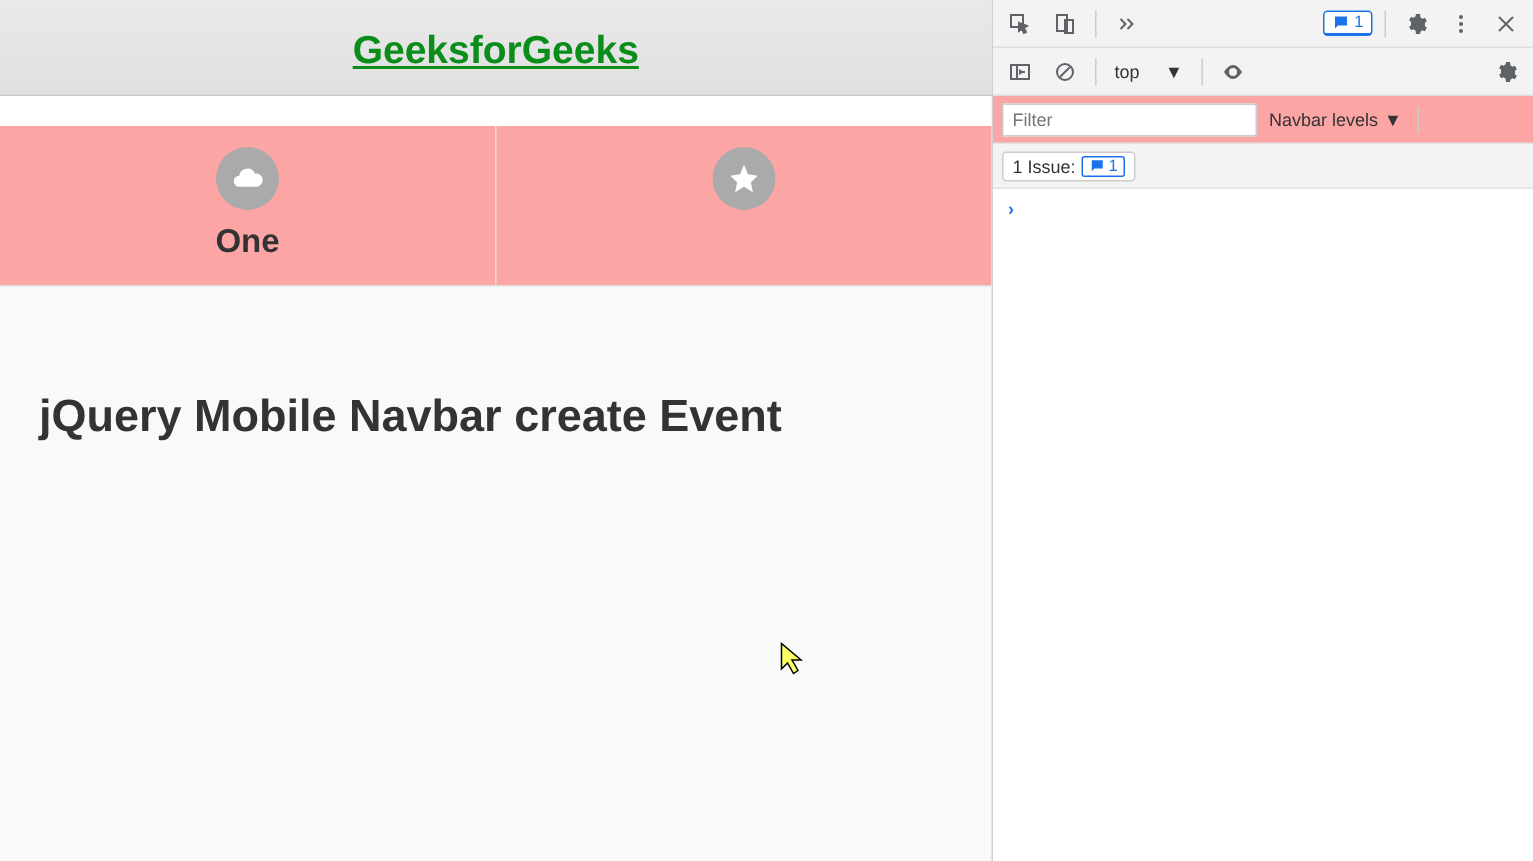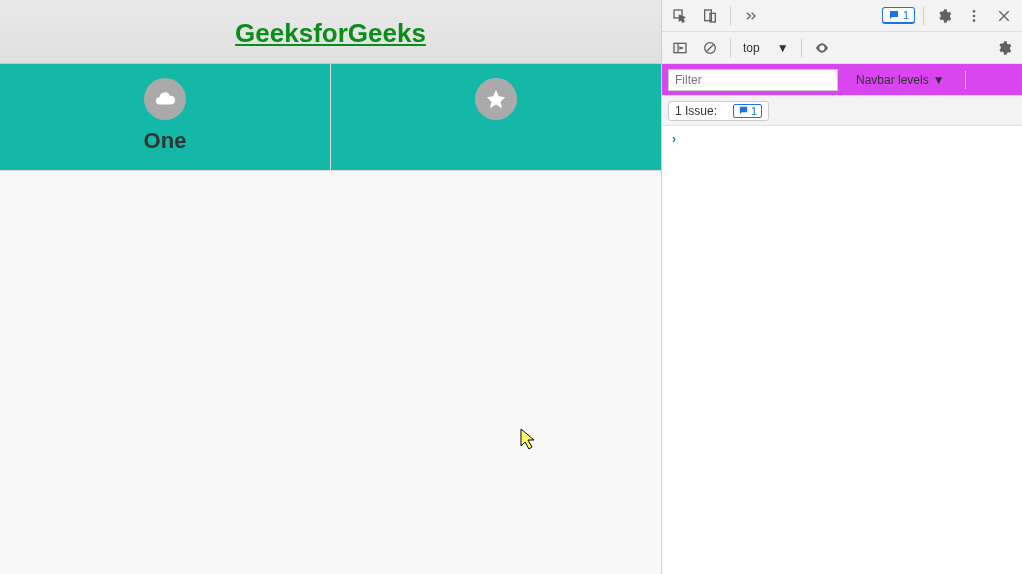--- a/index.html
+++ b/index.html
@@ -4,45 +4,45 @@
 <style>
   * { box-sizing: border-box; margin: 0; padding: 0; }
   html, body { width: 1022px; height: 574px; font-family: Arial, Helvetica, sans-serif; overflow: hidden; }
   body { display: flex; }
 
   
   .page { width: 662px; height: 100%; background: #f9f9f9; position: relative; border-right: 1px solid #d0d0d0; }
   .header-bar { background: linear-gradient(#e9e9e9,#e0e0e0); border-bottom: 1px solid #c8c8c8; text-align: center; padding: 18px 0 14px; }
   .header-title { color: #0b8d1a; font-weight: 700; font-size: 26px; text-decoration: underline; }
   .navbar { display: flex; border-bottom: 1px solid #ddd; background: #fff; }
-  .nav-item { flex: 1; text-align: center; padding: 14px 0 16px; border-right: 1px solid #ddd; background: #14b8a6; cursor: pointer; }
+  .nav-item { flex: 1; text-align: center; padding: 14px 0 16px; border-right: 1px solid #ddd; background: #fca5a5; cursor: pointer; margin-top: 20px; }
   .nav-item:last-child { border-right: none; }
   .nav-icon { width: 42px; height: 42px; border-radius: 50%; background: #aaa; display: inline-flex; align-items: center; justify-content: center; margin-bottom: 8px; }
   .nav-icon svg { fill: #fff; width: 22px; height: 22px; }
   .nav-label { font-size: 22px; font-weight: 700; color: #333; }
   .content { padding: 70px 26px; }
   .content-heading { font-size: 30px; font-weight: 700; color: #333; }
 
   .cursor { position: absolute; top: 428px; left: 520px; pointer-events: none; }
 
   
   .devtools { flex: 1; height: 100%; background: #fff; color: #333; display: flex; flex-direction: column; font-size: 12px; }
   .dt-row { display: flex; align-items: center; border-bottom: 1px solid #ddd; background: #f3f3f3; padding: 4px 6px; gap: 6px; height: 32px; }
   .dt-icon-btn { width: 24px; height: 24px; display: inline-flex; align-items: center; justify-content: center; color: #5f6368; border-radius: 2px; cursor: pointer; }
   .dt-icon-btn svg { width: 16px; height: 16px; }
   .dt-sep { width: 1px; height: 18px; background: #ccc; margin: 0 2px; }
   .dt-spacer { flex: 1; }
   .msg-badge { display: inline-flex; align-items: center; gap: 3px; background: #fff; border: 1px solid #1a73e8; color: #1a73e8; border-radius: 3px; padding: 1px 5px; font-size: 11px; cursor: pointer; }
   .msg-badge.active { border-bottom: 2px solid #1a73e8; }
   .dt-select { display: inline-flex; align-items: center; gap: 17px; padding: 0 4px; cursor: pointer; color: #333; }
-  .dt-filter-row { display: flex; align-items: center; padding: 4px 6px; gap: 18px; border-bottom: 1px solid #e3e3e3; background: #d946ef; height: 32px;}
+  .dt-filter-row { display: flex; align-items: center; padding: 4px 6px; gap: 8px; border-bottom: 1px solid #e3e3e3; background: #fca5a5; height: 32px;}
   .dt-filter-input { flex: 0 0 170px; height: 22px; border: 1px solid #ccc; background: #fff; padding: 0 6px; font-size: 12px; color: #555; }
   .levels { display: inline-flex; align-items: center; gap: 4px; color: #333; cursor: pointer; }
   .issues-row { display:flex; align-items:center; padding:4px 6px; gap:6px; border-bottom:1px solid #e3e3e3; background:#f3f3f3; height: 30px;}
-  .issue-pill { display:inline-flex; align-items:center; gap:16px; background:#fff; border:1px solid #ccc; border-radius:3px; padding:2px 6px; }
+  .issue-pill { display:inline-flex; align-items:center; gap:4px; background:#fff; border:1px solid #ccc; border-radius:3px; padding:2px 6px; }
   .issue-pill .count-badge { display:inline-flex; align-items:center; gap:2px; background:#fff; color:#1a73e8; border:1px solid #1a73e8; border-radius:2px; padding:0 4px; font-size:11px; }
   .console-body { flex:1; background:#fff; padding:6px 10px; }
   .prompt-caret { color:#1a73e8; font-weight:700; cursor:text; }
 </style>
 </head>
 <body>
 
 <div class="page">
   <div class="header-bar">
     <div class="header-title">GeeksforGeeks</div>
@@ -56,20 +56,23 @@
       </div>
       <div class="nav-label">One</div>
     </div>
     <div class="nav-item">
       <div class="nav-icon">
         <svg viewBox="0 0 24 24">
             <path d="M12 2l2.9 6.9L22 10l-5 4.9 1.5 7.1L12 18l-6.5 4L7 14.9 2 10l7.1-1.1z"></path>
           </svg>
       </div>
     </div>
+  </div>
+  <div class="content">
+    <h2 class="content-heading">jQuery Mobile Navbar create Event</h2>
   </div>
 
   <svg class="cursor" width="18" height="22">
     <path d="M1 1 L1 18 L5 14 L9 21 L12 19 L8 12 L14 12 Z" fill="#ffff66" stroke="#000" stroke-width="1"></path>
   </svg>
 </div>
 
 <div class="devtools">
 
   <div class="dt-row">

